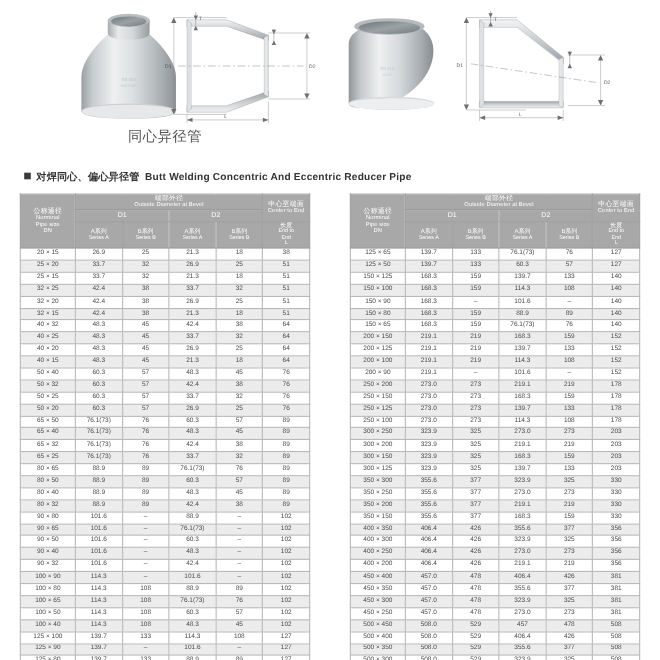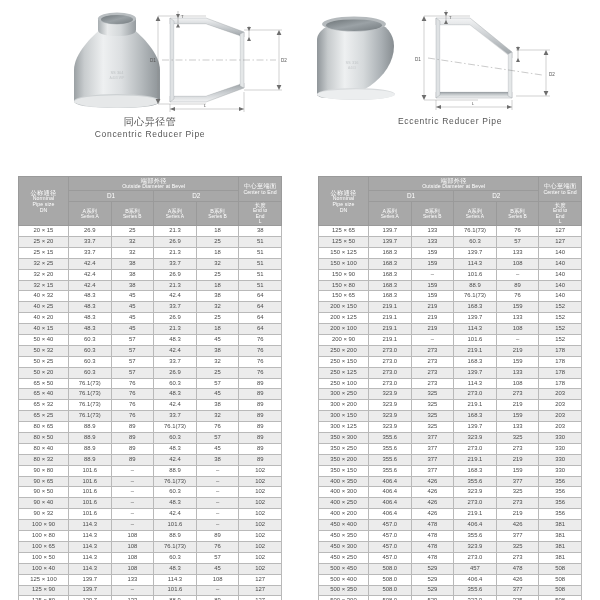--- a/index.html
+++ b/index.html
@@ -14,21 +14,21 @@
 
   
   .figures{display:flex;width:600px;height:148px;}
   .fig-half{width:300px;height:148px;position:relative;}
 
   .photo{position:absolute;}
   .caption{
     position:absolute;width:100%;text-align:center;
     line-height:1.25;
   }
-  .cap-cn{font-size:10px;color:#555;letter-spacing:.5px;}
+  .cap-cn{font-size:13px;color:#555;letter-spacing:.5px;}
   .cap-en{font-size:8.5px;color:#555;letter-spacing:.7px;}
 
   .diagram{position:absolute;}
 
   
   .sec-title{
     position:absolute;left:22px;top:155px;
     font-size:9.2px;font-weight:bold;color:#333;
     letter-spacing:.2px;white-space:nowrap;
   }
@@ -185,21 +185,20 @@
           <line x1="22" y1="98" x2="22" y2="106"></line>
           <line x1="96" y1="86" x2="96" y2="106"></line>
         </g>
         <polygon points="22,103 27,101 27,105" fill="#6e6e6e"></polygon>
         <polygon points="96,103 91,101 91,105" fill="#6e6e6e"></polygon>
         <text x="57" y="101" font-family="'Liberation Sans',sans-serif" font-size="4.4" fill="#555" text-anchor="middle">L</text>
       </svg>
 
       <div class="caption" style="top:116px;">
         <div class="cap-cn">同心异径管</div>
-        <div class="cap-en">Concentric Reducer Pipe</div>
       </div>
     </div>
 
     <div class="fig-half">
 
       <svg class="photo" style="left:12px;top:16px;" width="90" height="84" viewBox="0 0 90 84">
         <defs>
           <linearGradient id="ebody" x1="0" y1="0" x2="1" y2="0">
             <stop offset="0" stop-color="#8f9599"></stop>
             <stop offset="0.14" stop-color="#c6cacc"></stop>
@@ -282,25 +281,27 @@
           <line x1="24" y1="103" x2="100" y2="103"></line>
           <line x1="24" y1="96" x2="24" y2="106"></line>
           <line x1="100" y1="96" x2="100" y2="106"></line>
         </g>
         <polygon points="24,103 29,101 29,105" fill="#6e6e6e"></polygon>
         <polygon points="100,103 95,101 95,105" fill="#6e6e6e"></polygon>
         <text x="61" y="101" font-family="'Liberation Sans',sans-serif" font-size="4.4" fill="#555" text-anchor="middle">L</text>
       </svg>
 
       <div class="caption" style="top:116px;">
-        <div class="cap-en">Eccentric Reducer Pipe</div>
       </div>
     </div>
   </div>
 
+  <div class="sec-title">
+    <span class="sq"></span><span>对焊同心、偏心异径管</span><span style="display:inline-block;width:5px;"></span><span>Butt Welding Concentric And Eccentric Reducer Pipe</span>
+  </div>
 
   <div class="tables">
 
     <div class="tbl-wrap">
       <table>
         <colgroup>
           <col class="c-dn">
             <col class="c-v">
             <col class="c-v">
             <col class="c-v">

